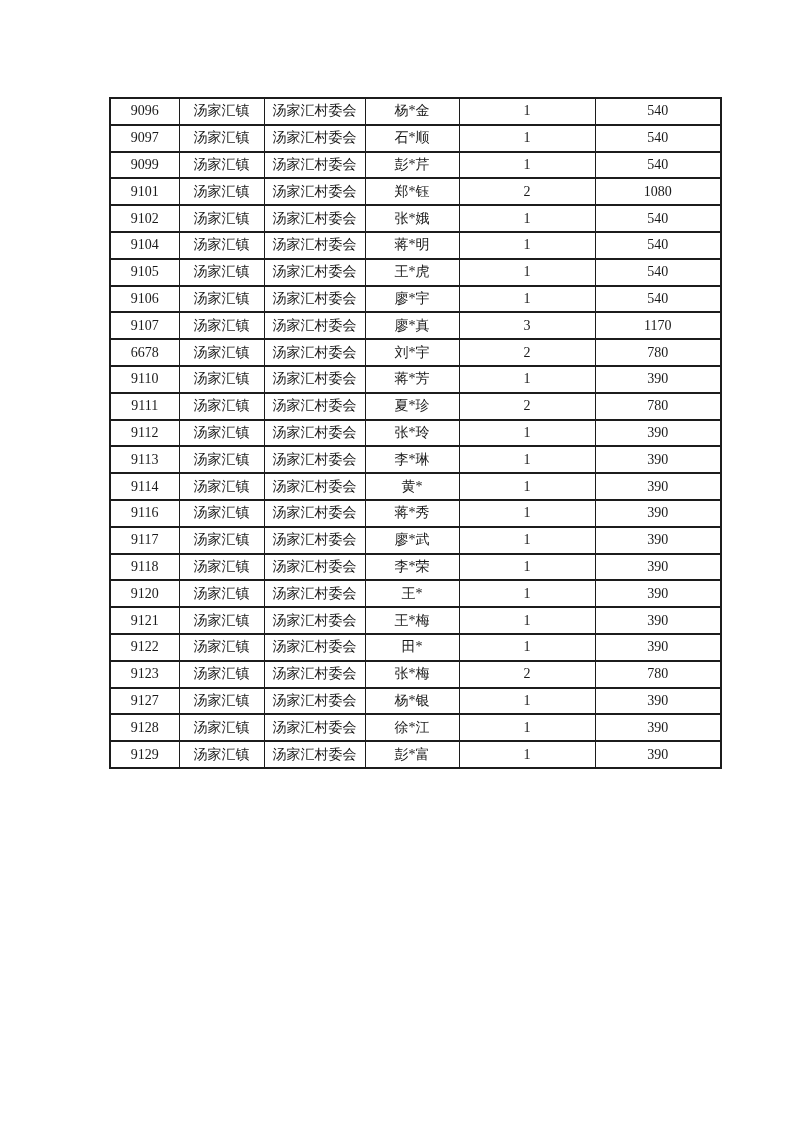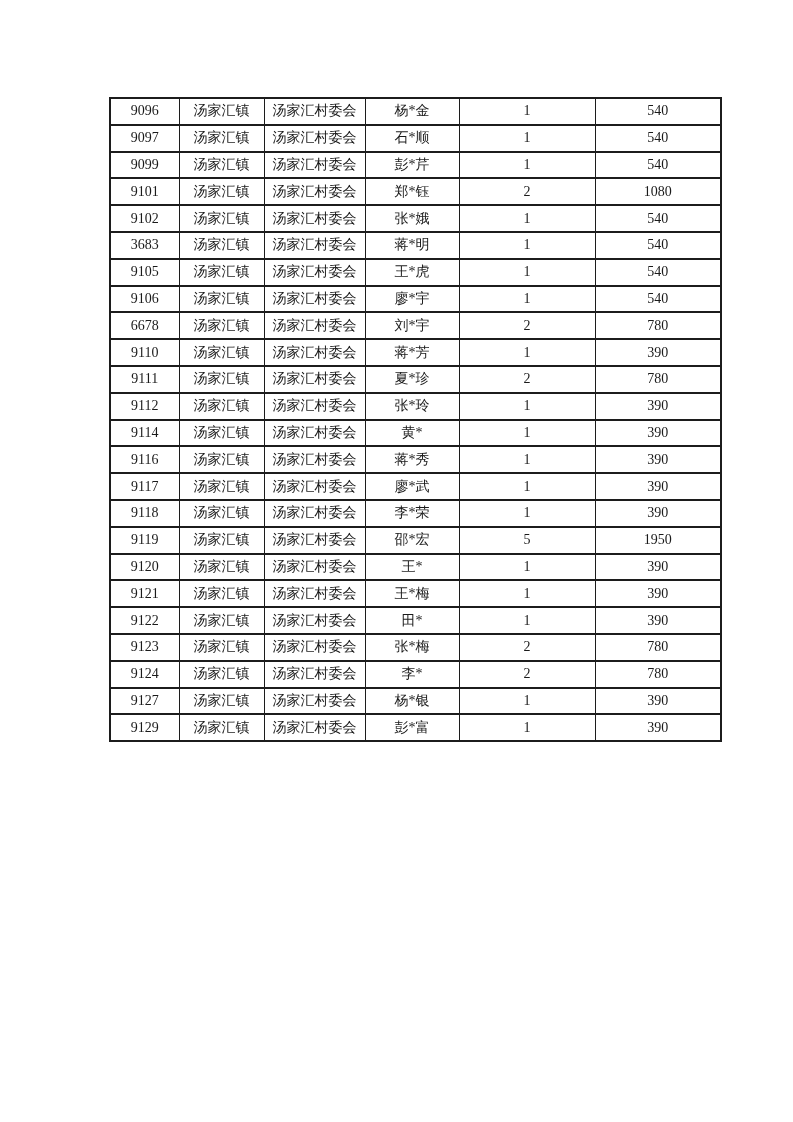--- a/index.html
+++ b/index.html
@@ -92,21 +92,21 @@
       </tr>
       <tr>
         <td>9102</td>
         <td>汤家汇镇</td>
         <td>汤家汇村委会</td>
         <td>张*娥</td>
         <td>1</td>
         <td>540</td>
       </tr>
       <tr>
-        <td>3683</td>
+        <td>9104</td>
         <td>汤家汇镇</td>
         <td>汤家汇村委会</td>
         <td>蒋*明</td>
         <td>1</td>
         <td>540</td>
       </tr>
       <tr>
         <td>9105</td>
         <td>汤家汇镇</td>
         <td>汤家汇村委会</td>
@@ -116,20 +116,28 @@
       </tr>
       <tr>
         <td>9106</td>
         <td>汤家汇镇</td>
         <td>汤家汇村委会</td>
         <td>廖*宇</td>
         <td>1</td>
         <td>540</td>
       </tr>
       <tr>
+        <td>9107</td>
+        <td>汤家汇镇</td>
+        <td>汤家汇村委会</td>
+        <td>廖*真</td>
+        <td>3</td>
+        <td>1170</td>
+      </tr>
+      <tr>
         <td>6678</td>
         <td>汤家汇镇</td>
         <td>汤家汇村委会</td>
         <td>刘*宇</td>
         <td>2</td>
         <td>780</td>
       </tr>
       <tr>
         <td>9110</td>
         <td>汤家汇镇</td>
@@ -148,20 +156,28 @@
       </tr>
       <tr>
         <td>9112</td>
         <td>汤家汇镇</td>
         <td>汤家汇村委会</td>
         <td>张*玲</td>
         <td>1</td>
         <td>390</td>
       </tr>
       <tr>
+        <td>9113</td>
+        <td>汤家汇镇</td>
+        <td>汤家汇村委会</td>
+        <td>李*琳</td>
+        <td>1</td>
+        <td>390</td>
+      </tr>
+      <tr>
         <td>9114</td>
         <td>汤家汇镇</td>
         <td>汤家汇村委会</td>
         <td>黄*</td>
         <td>1</td>
         <td>390</td>
       </tr>
       <tr>
         <td>9116</td>
         <td>汤家汇镇</td>
@@ -180,28 +196,20 @@
       </tr>
       <tr>
         <td>9118</td>
         <td>汤家汇镇</td>
         <td>汤家汇村委会</td>
         <td>李*荣</td>
         <td>1</td>
         <td>390</td>
       </tr>
       <tr>
-        <td>9119</td>
-        <td>汤家汇镇</td>
-        <td>汤家汇村委会</td>
-        <td>邵*宏</td>
-        <td>5</td>
-        <td>1950</td>
-      </tr>
-      <tr>
         <td>9120</td>
         <td>汤家汇镇</td>
         <td>汤家汇村委会</td>
         <td>王*</td>
         <td>1</td>
         <td>390</td>
       </tr>
       <tr>
         <td>9121</td>
         <td>汤家汇镇</td>
@@ -220,32 +228,32 @@
       </tr>
       <tr>
         <td>9123</td>
         <td>汤家汇镇</td>
         <td>汤家汇村委会</td>
         <td>张*梅</td>
         <td>2</td>
         <td>780</td>
       </tr>
       <tr>
-        <td>9124</td>
-        <td>汤家汇镇</td>
-        <td>汤家汇村委会</td>
-        <td>李*</td>
-        <td>2</td>
-        <td>780</td>
-      </tr>
-      <tr>
         <td>9127</td>
         <td>汤家汇镇</td>
         <td>汤家汇村委会</td>
         <td>杨*银</td>
+        <td>1</td>
+        <td>390</td>
+      </tr>
+      <tr>
+        <td>9128</td>
+        <td>汤家汇镇</td>
+        <td>汤家汇村委会</td>
+        <td>徐*江</td>
         <td>1</td>
         <td>390</td>
       </tr>
       <tr>
         <td>9129</td>
         <td>汤家汇镇</td>
         <td>汤家汇村委会</td>
         <td>彭*富</td>
         <td>1</td>
         <td>390</td>

